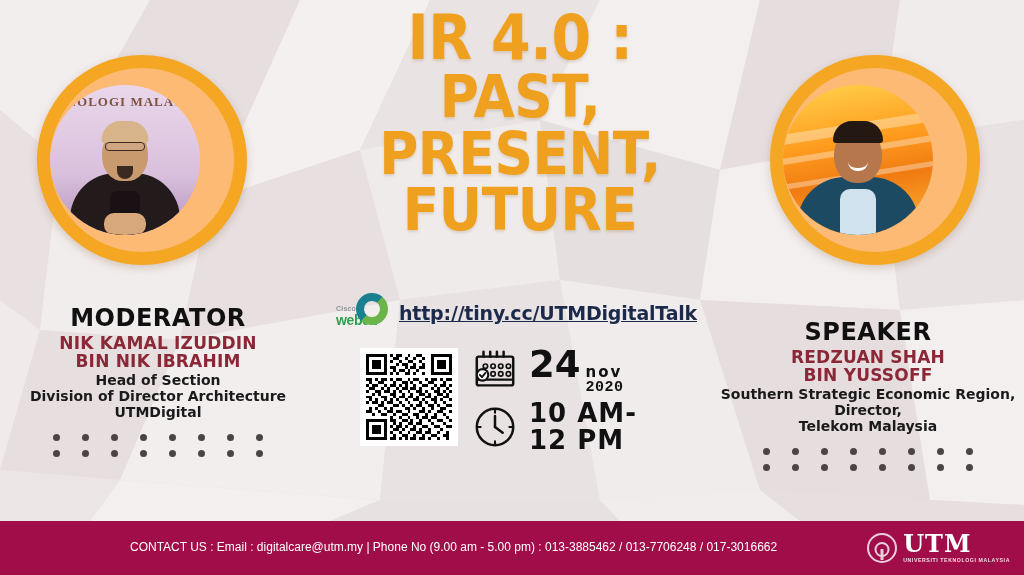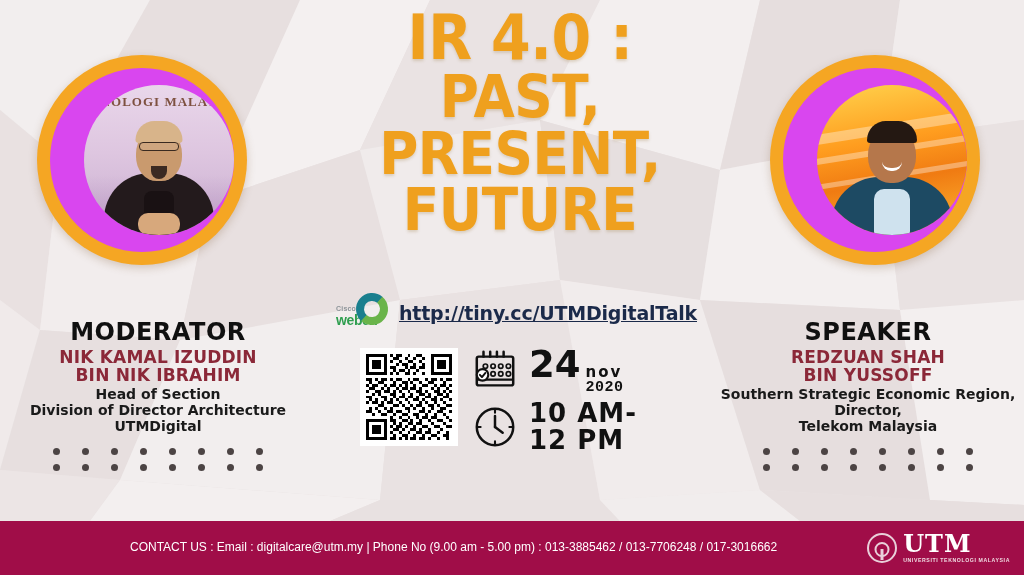--- a/index.html
+++ b/index.html
@@ -41,22 +41,22 @@
   
   .portrait {
     position:absolute; z-index:5;
     width:210px; height:210px; border-radius:50%;
     background:#f5a623;
     display:flex; align-items:center; justify-content:center;
     box-shadow:0 3px 8px rgba(120,80,40,.25);
   }
   .portrait .ring2 {
     width:184px; height:184px; border-radius:50%;
-    background:#d946ef;
-    display:flex; align-items:center; justify-content:flex-end;
+    background:#fdba74;
+    display:flex; align-items:center; justify-content:flex-start;
   }
   .portrait .photo {
     width:150px; height:150px; border-radius:50%;
     overflow:hidden; position:relative;
   }
   #portrait-left { left:37px; top:55px; }
   #portrait-right { left:770px; top:55px; }
 
   
   .photoL { background:linear-gradient(180deg,#e9d7ea 0%,#dec6e0 45%,#c9aed0 100%); }
@@ -127,21 +127,21 @@
     width:50px; height:22px; border-radius:25px 25px 4px 4px;
     background:#241812;
   }
   .photoR .smile {
     position:absolute; bottom:64px; left:50%; transform:translateX(-50%);
     width:20px; height:9px; border-bottom:3px solid #fff; border-radius:0 0 12px 12px;
   }
 
   
   .side { position:absolute; z-index:6; width:300px; text-align:center; }
-  #moderator-block { left:8px; top:318px; }
+  #moderator-block { left:8px; top:304px; }
   #speaker-block { left:718px; top:318px; }
   .role {
     font-family:"DejaVu Sans", sans-serif;
     font-size:24px; font-weight:bold; color:#101010; letter-spacing:.5px;
   }
   .person-name {
     font-family:"DejaVu Sans", sans-serif;
     font-size:17px; font-weight:bold; color:#8b2838;
     line-height:1.06; margin-top:2px; letter-spacing:.2px;
   }

